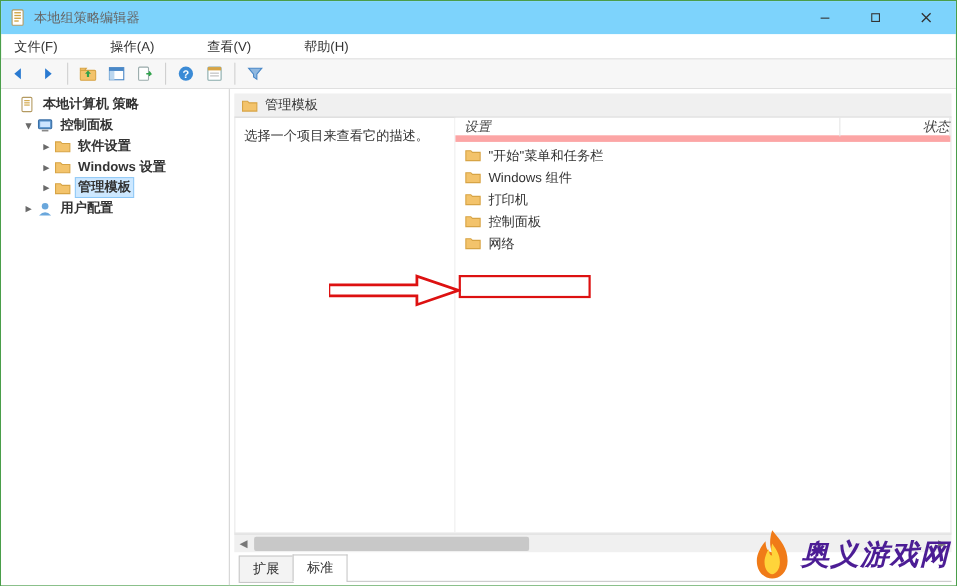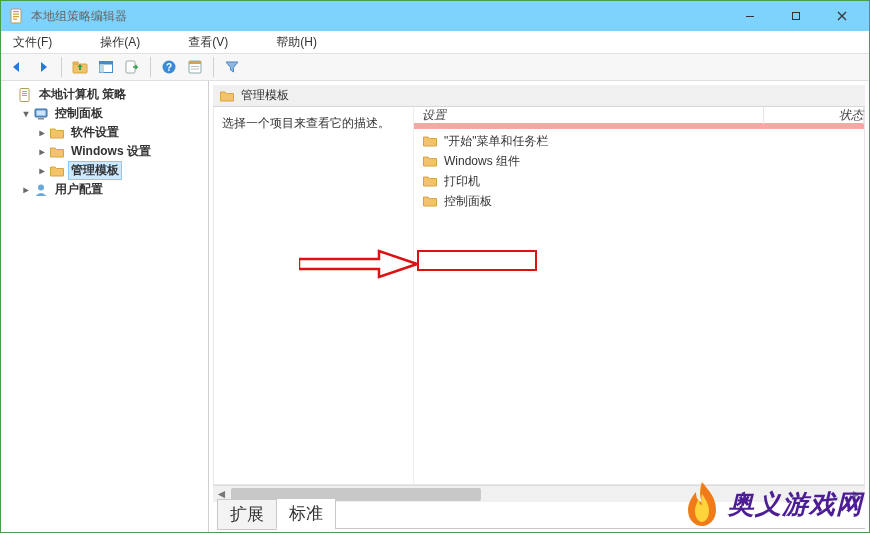--- a/index.html
+++ b/index.html
@@ -179,21 +179,21 @@
     background:#fff;
     margin: 2px 4px 4px 4px;
   }
   .bottom-tabs .tab {
     padding: 3px 12px;
     border: 1px solid #c8c8c8;
     border-bottom: 1px solid #fff;
     background: #fff;
     margin-right: -1px;
     position: relative; top:1px;
-    font-size: 17px;
+    font-size: 12px;
   }
   .bottom-tabs .tab.inactive {
     background: #f3f3f3;
     border-bottom: 1px solid #c8c8c8;
     top: 2px;
   }
   .bottom-tabs .tabstrip-line {
     flex:1; border-bottom:1px solid #c8c8c8; align-self: flex-end; height:1px; position:relative; top:1px;
   }
 
@@ -458,20 +458,28 @@
               <span>打印机</span>
             </div>
             <div class="item">
               <span class="icn">
                   <svg width="16" height="16" viewBox="0 0 16 16">
                     <path d="M1.5 4 L6 4 L7.5 5.5 L14.5 5.5 L14.5 13 L1.5 13 Z" fill="#f3c36b" stroke="#d7a445"></path>
                   </svg>
                 </span>
               <span>控制面板</span>
             </div>
+            <div class="item">
+              <span class="icn">
+                  <svg width="16" height="16" viewBox="0 0 16 16">
+                    <path d="M1.5 4 L6 4 L7.5 5.5 L14.5 5.5 L14.5 13 L1.5 13 Z" fill="#f3c36b" stroke="#d7a445"></path>
+                  </svg>
+                </span>
+              <span>网络</span>
+            </div>
           </div>
 
           <div class="redbox" style="left:3px; top:143px; width:120px; height:21px;"></div>
         </div>
       </div>
 
       <svg class="redarrow" style="left:90px; top:168px;" width="120" height="30" viewBox="0 0 120 30">
         <path d="M0 10 L80 10 L80 2 L118 15 L80 28 L80 20 L0 20 Z" fill="none" stroke="#d11" stroke-width="2.5"></path>
       </svg>
 

